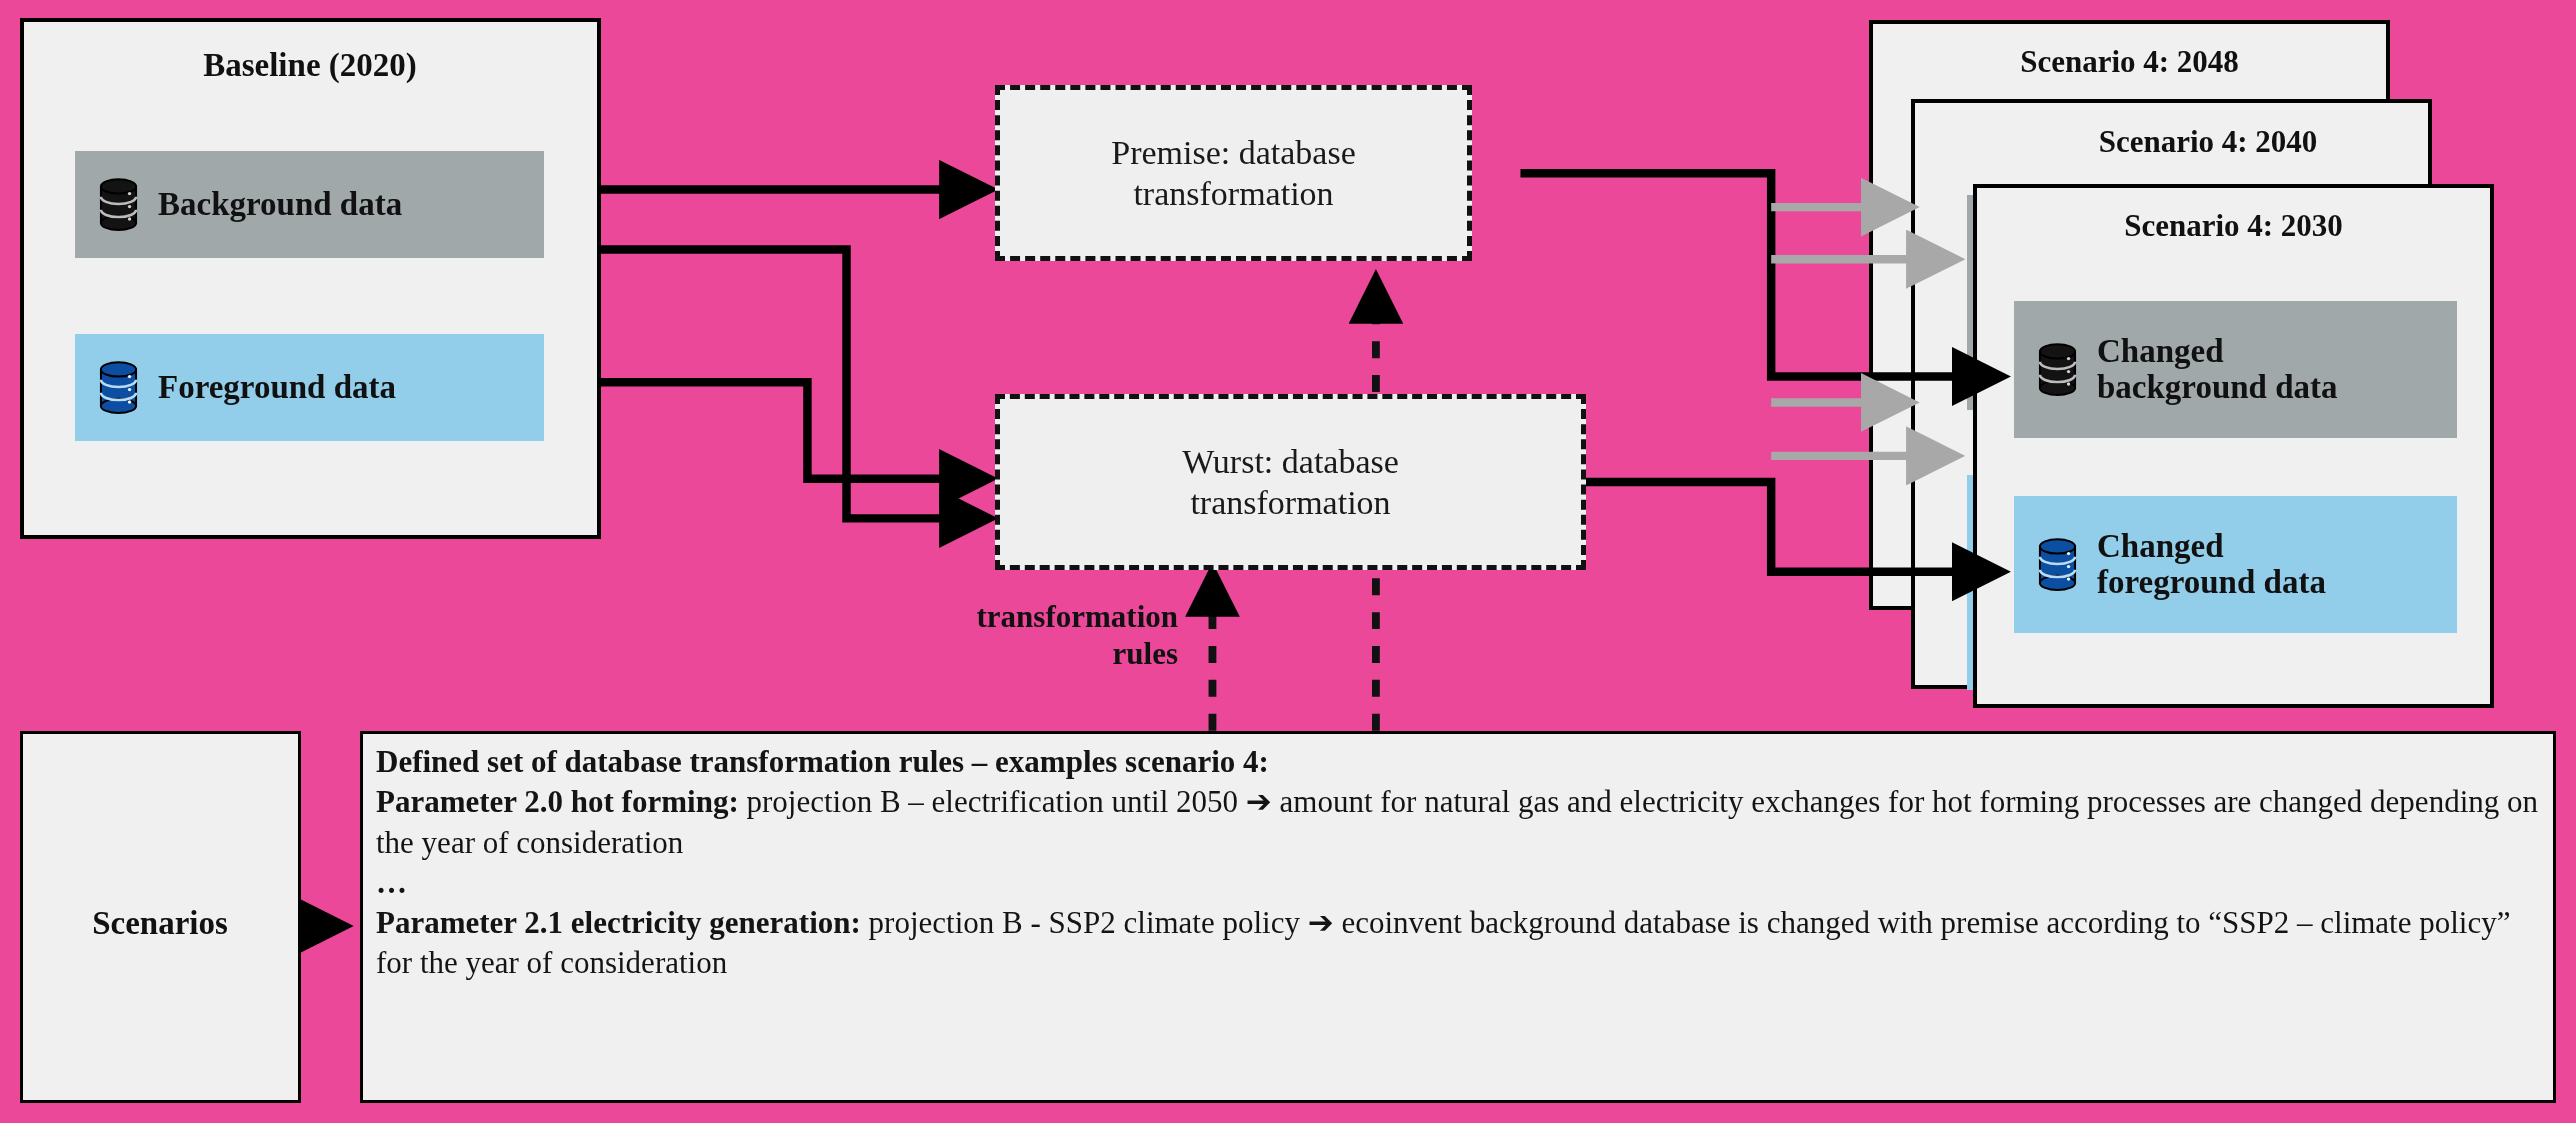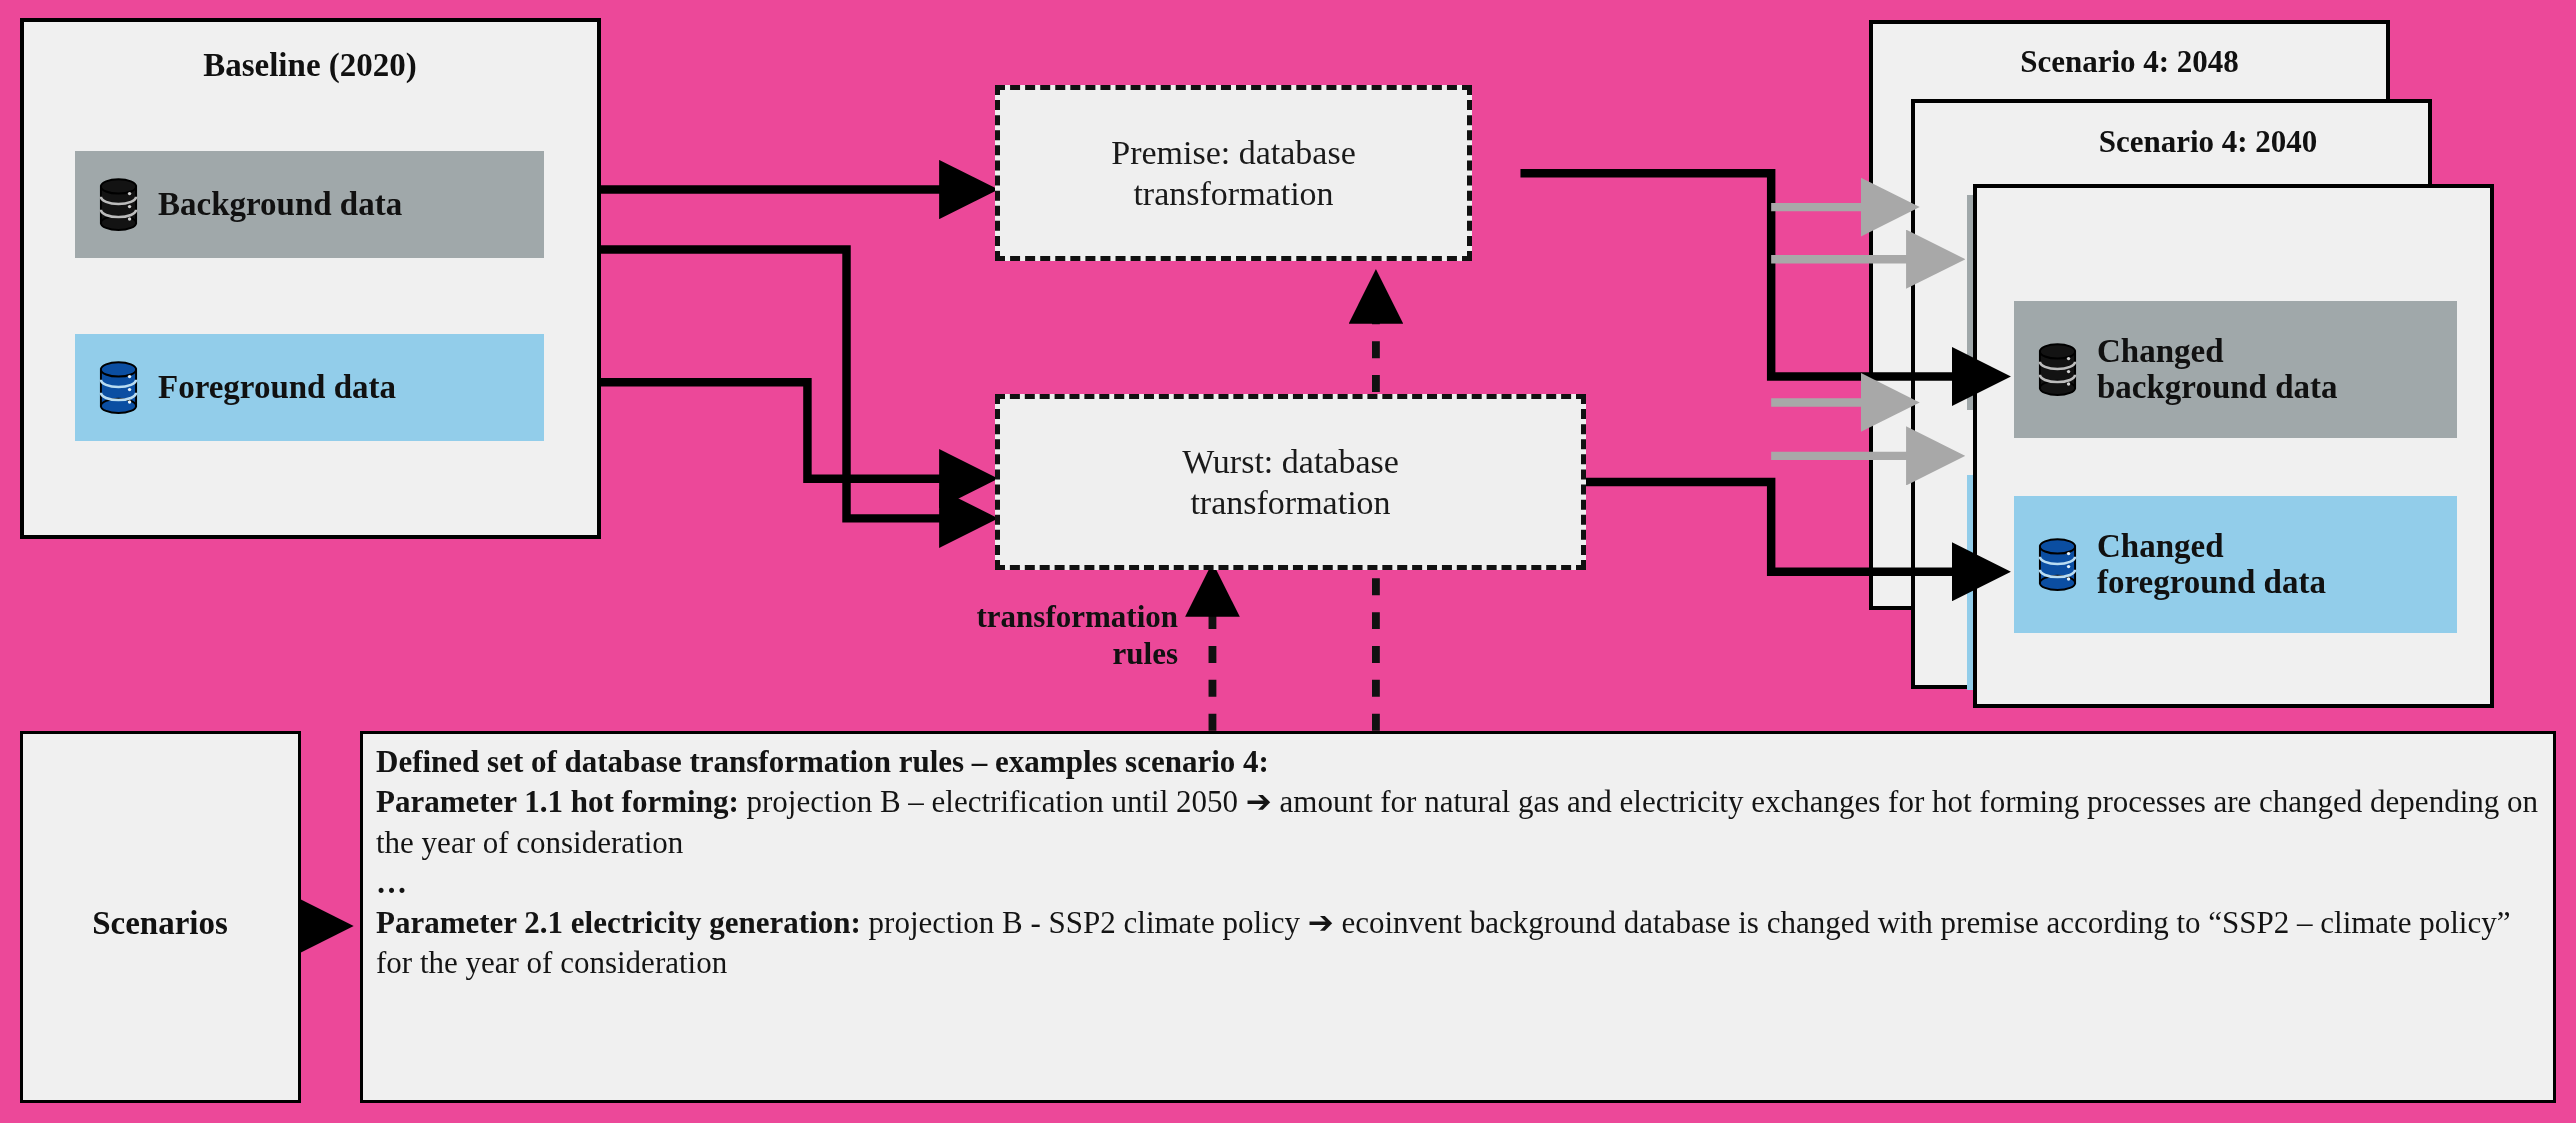--- a/index.html
+++ b/index.html
@@ -157,20 +157,21 @@
   <div class="scenario-title" style="left:1869px; top:44px; width:521px; font-size:31px;">Scenario 4: 2048</div>
   <div style="position:absolute; left:1921px; top:161px; width:26px; height:215px; background:#a0a8aa;"></div>
   <div style="position:absolute; left:1921px; top:417px; width:26px; height:215px; background:#92cdea;"></div>
 
   <div class="scenario-card" style="left:1911px; top:99px; width:521px; height:590px;"></div>
   <div class="scenario-title" style="left:1911px; top:124px; width:594px; font-size:31px;">Scenario 4: 2040</div>
   <div style="position:absolute; left:1967px; top:195px; width:26px; height:215px; background:#a0a8aa;"></div>
   <div style="position:absolute; left:1967px; top:475px; width:26px; height:215px; background:#92cdea;"></div>
 
   <div class="scenario-card" style="left:1973px; top:184px; width:521px; height:524px;"></div>
+  <div class="scenario-title" style="left:1973px; top:208px; width:521px; font-size:31px;">Scenario 4: 2030</div>
 
   <div class="datablock" style="left:2014px; top:301px; width:443px; height:137px; background:#a0a8aa;">
     <span style="flex:0 0 auto;">
       <svg width="43" height="56" viewBox="0 0 66 86" aria-hidden="true">
         <g fill="#131313" stroke="#000" stroke-width="3">
           <rect x="6" y="16" width="54" height="56"></rect>
           <ellipse cx="33" cy="72" rx="27" ry="11"></ellipse>
           <ellipse cx="33" cy="16" rx="27" ry="11"></ellipse>
         </g>
         <g fill="none" stroke="#bcbcbc" stroke-width="4">
@@ -257,19 +258,19 @@
 
   <div class="rules-label" style="left:807px; top:599px; width:371px; font-size:31px;">transformation
 rules</div>
 
   <div class="plainbox" style="left:19.5px; top:731px; width:281px; height:372px;"></div>
   <div class="scen-label" style="left:19.5px; top:905px; width:281px; text-align:center; font-size:33px;">Scenarios</div>
 
   <div class="plainbox" style="left:360px; top:731px; width:2196px; height:372px;"></div>
   <div class="rules-text" style="left:376px; top:742px; width:2165px; font-size:31px;">
     <p><span class="b">Defined set of database transformation rules – examples scenario 4:</span></p>
-    <p><span class="b">Parameter 1.1 hot forming:</span><span> projection B – electrification until 2050 ➔ amount for natural gas and electricity exchanges for hot forming processes are changed depending on the year of consideration</span></p>
+    <p><span class="b">Parameter 2.0 hot forming:</span><span> projection B – electrification until 2050 ➔ amount for natural gas and electricity exchanges for hot forming processes are changed depending on the year of consideration</span></p>
     <p class="dots">…</p>
     <p><span class="b">Parameter 2.1 electricity generation:</span><span> projection B - SSP2 climate policy ➔ ecoinvent background database is changed with premise according to “SSP2 – climate policy” for the year of consideration</span></p>
   </div>
 
 </div>
 
 
 </body></html>

